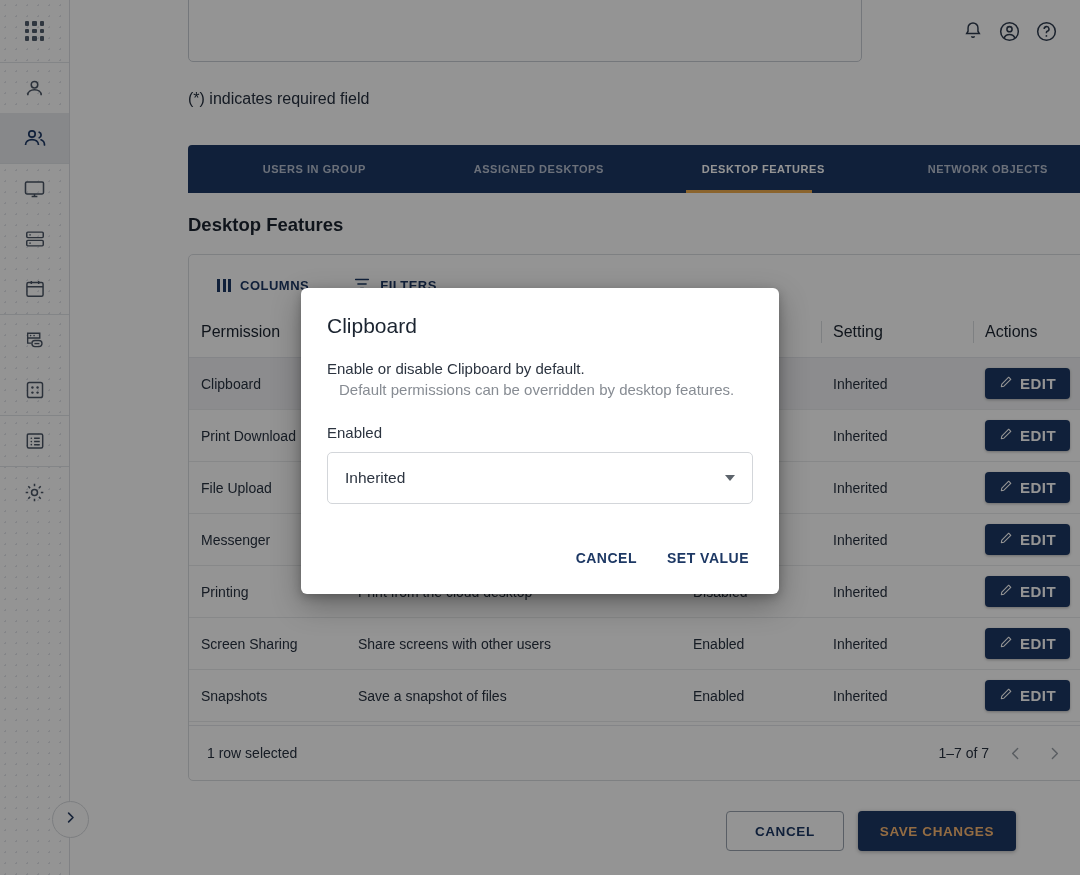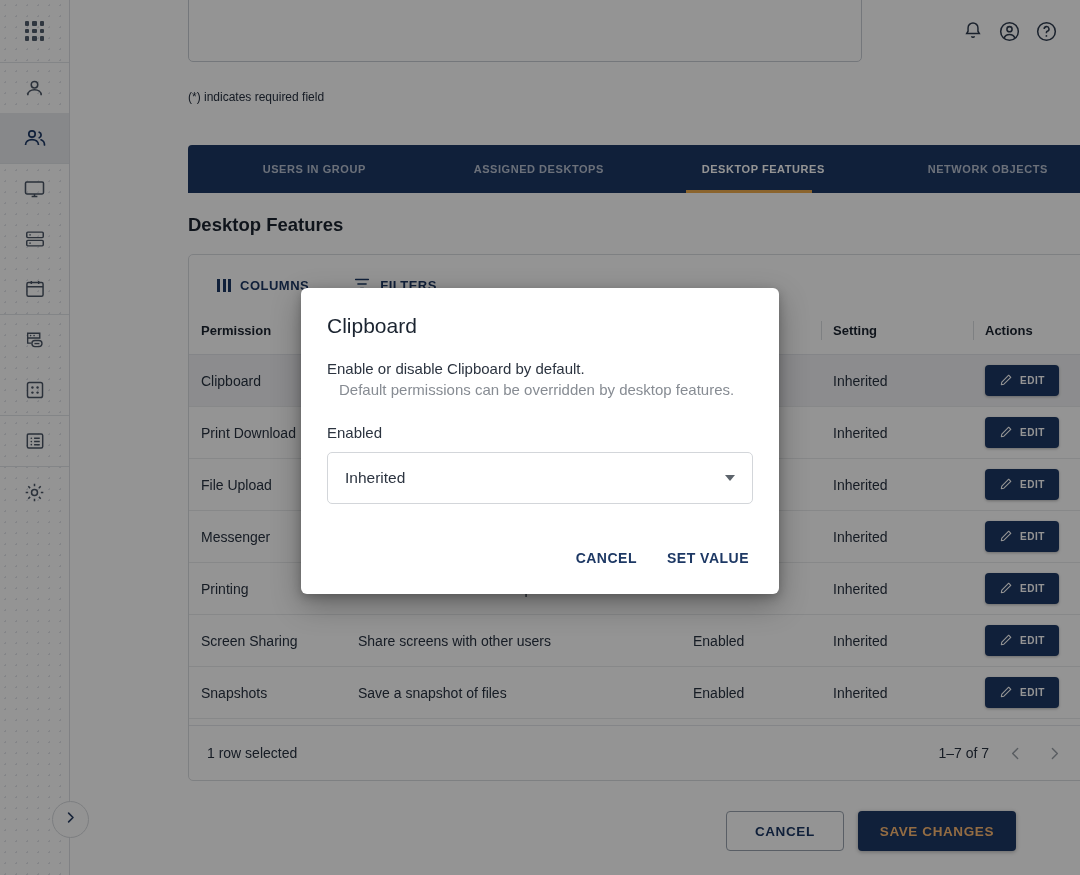--- a/index.html
+++ b/index.html
@@ -63,21 +63,21 @@
     position:absolute; left:70px; right:0; top:0; bottom:0;
     padding:0 64px 0 48px;
     overflow:hidden;
   }
   .fieldstub {
     position:absolute; left:118px; top:-10px; width:674px; height:72px;
     border:1px solid #c9ced5; border-radius:5px;
   }
   .reqnote {
     position:absolute; left:118px; top:90px;
-    font-size:12px; color:#26303f;
+    font-size:16px; color:#26303f;
   }
 
   
   .tabs {
     position:absolute; left:118px; top:145px; width:898px; height:48px;
     background:#1d3864; border-radius:4px 4px 0 0;
     display:flex; align-items:stretch;
   }
   .tab {
     flex:1; display:flex; align-items:center; justify-content:center;
@@ -109,21 +109,21 @@
     border:1px solid transparent;
     font-size:13px; font-weight:bold; letter-spacing:.5px;
     color:#1d3864; background:transparent; cursor:pointer;
     text-transform:uppercase;
   }
   .bars { display:flex; gap:2.5px; align-items:flex-end; }
   .bars i { width:3px; height:13px; background:#1d3864; display:block; }
 
   table { width:100%; border-collapse:collapse; table-layout:fixed; }
   thead th {
-    text-align:left; font-size:13px; font-weight:bold; color:#1b2430;
+    text-align:left; font-size:16px; font-weight:normal; color:#1b2430;
     padding:8px 12px 16px 12px; position:relative; border-bottom:1px solid #e4e6ea;
   }
   thead th + th::before {
     content:""; position:absolute; left:0; top:6px; bottom:14px; width:1px; background:#d9dce1;
   }
   tbody td {
     font-size:14px; color:#283241; padding:0 12px; height:52px;
     border-bottom:1px solid #e8eaed; vertical-align:middle;
     white-space:nowrap; overflow:hidden; text-overflow:ellipsis;
   }
@@ -131,21 +131,21 @@
   .col-perm { width:157px; }
   .col-desc { width:auto; }
   .col-default { width:140px; }
   .col-setting { width:152px; }
   .col-actions { width:112px; }
 
   .editbtn {
     display:inline-flex; align-items:center; gap:7px;
     height:31px; padding:8px 14px; border-radius:4px;
     background:#1d3864; color:#ffffff; border:none;
-    font-size:10px; font-weight:bold; letter-spacing:.5px; cursor:pointer;
+    font-size:15px; font-weight:bold; letter-spacing:.5px; cursor:pointer;
     box-shadow:0 1px 3px rgba(0,0,0,.28);
     text-transform:uppercase;
   }
 
   .tfoot {
     position:absolute; left:0; right:0; bottom:0; height:55px;
     display:flex; align-items:center; justify-content:space-between;
     padding:0 18px; border-top:1px solid #e4e6ea;
     font-size:14px; color:#283241;
   }

